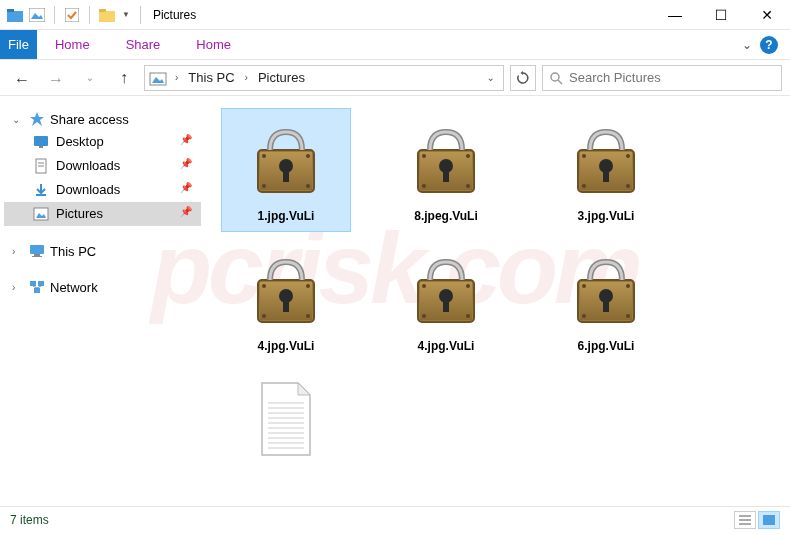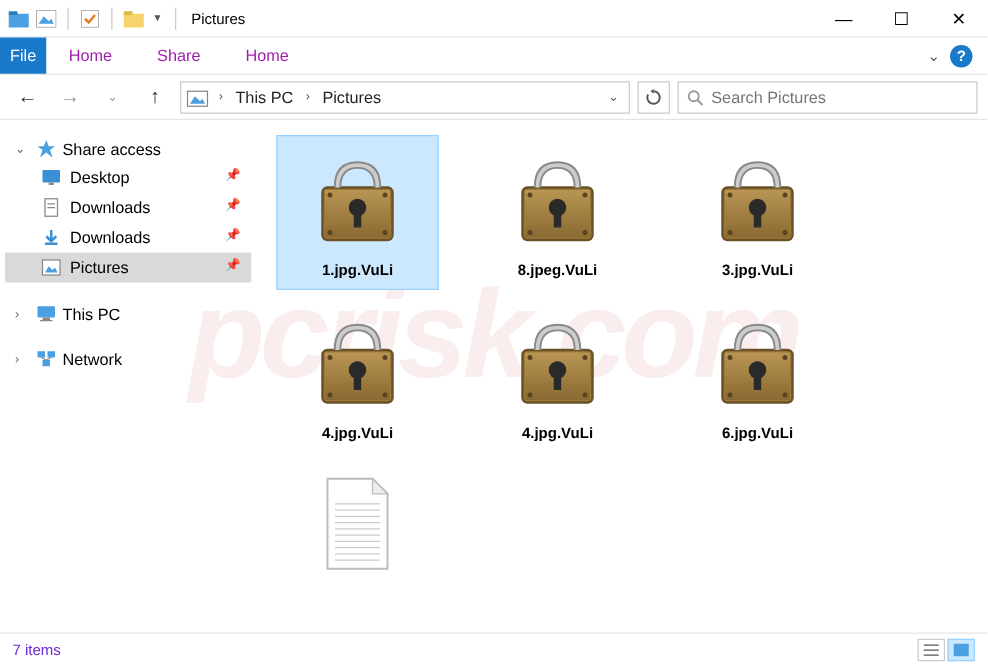--- a/index.html
+++ b/index.html
@@ -46,21 +46,21 @@
 .tree-icon { width: 18px; height: 16px; display: inline-flex; align-items: center; justify-content: center; flex-shrink: 0; }
 .chevron { font-size: 10px; color: #666; width: 12px; display: inline-block; }
 
 .content { flex: 1; padding: 12px 16px; display: flex; flex-wrap: wrap; align-content: flex-start; gap: 6px 30px; position: relative; font-weight: bold; }
 .file-tile { width: 130px; display: flex; flex-direction: column; align-items: center; padding: 6px; border: 1px solid transparent; }
 .file-tile.selected { border: 1px solid #99d1ff; background: #cce8ff; }
 .file-thumb { width: 100px; height: 90px; display: flex; align-items: center; justify-content: center; }
 .file-name { font-size: 12px; text-align: center; margin-top: 4px; word-wrap: break-word; max-width: 110px; line-height: 1.3; }
 
 
-.statusbar { height: 26px; border-top: 1px solid #e5e5e5; display: flex; align-items: center; padding: 0 10px; font-size: 12px; color: #6d28d9; }
+.statusbar { height: 26px; border-top: 1px solid #e5e5e5; display: flex; align-items: center; padding: 0 10px; font-size: 12px; color: #14532d; }
 .view-toggles { margin-left: auto; display: flex; gap: 2px; }
 .view-toggle { width: 22px; height: 18px; border: 1px solid #ccc; display: flex; align-items: center; justify-content: center; }
 .view-toggle.active { background: #cce8ff; border-color: #99d1ff; }
 
 
 .watermark { position: absolute; top: 50%; left: 50%; transform: translate(-50%, -50%); font-size: 100px; font-weight: 900; color: rgba(180,30,30,0.08); pointer-events: none; z-index: 0; font-style: italic; letter-spacing: -4px; white-space: nowrap; }
 
 svg { display: block; }
 </style>
 </head>

